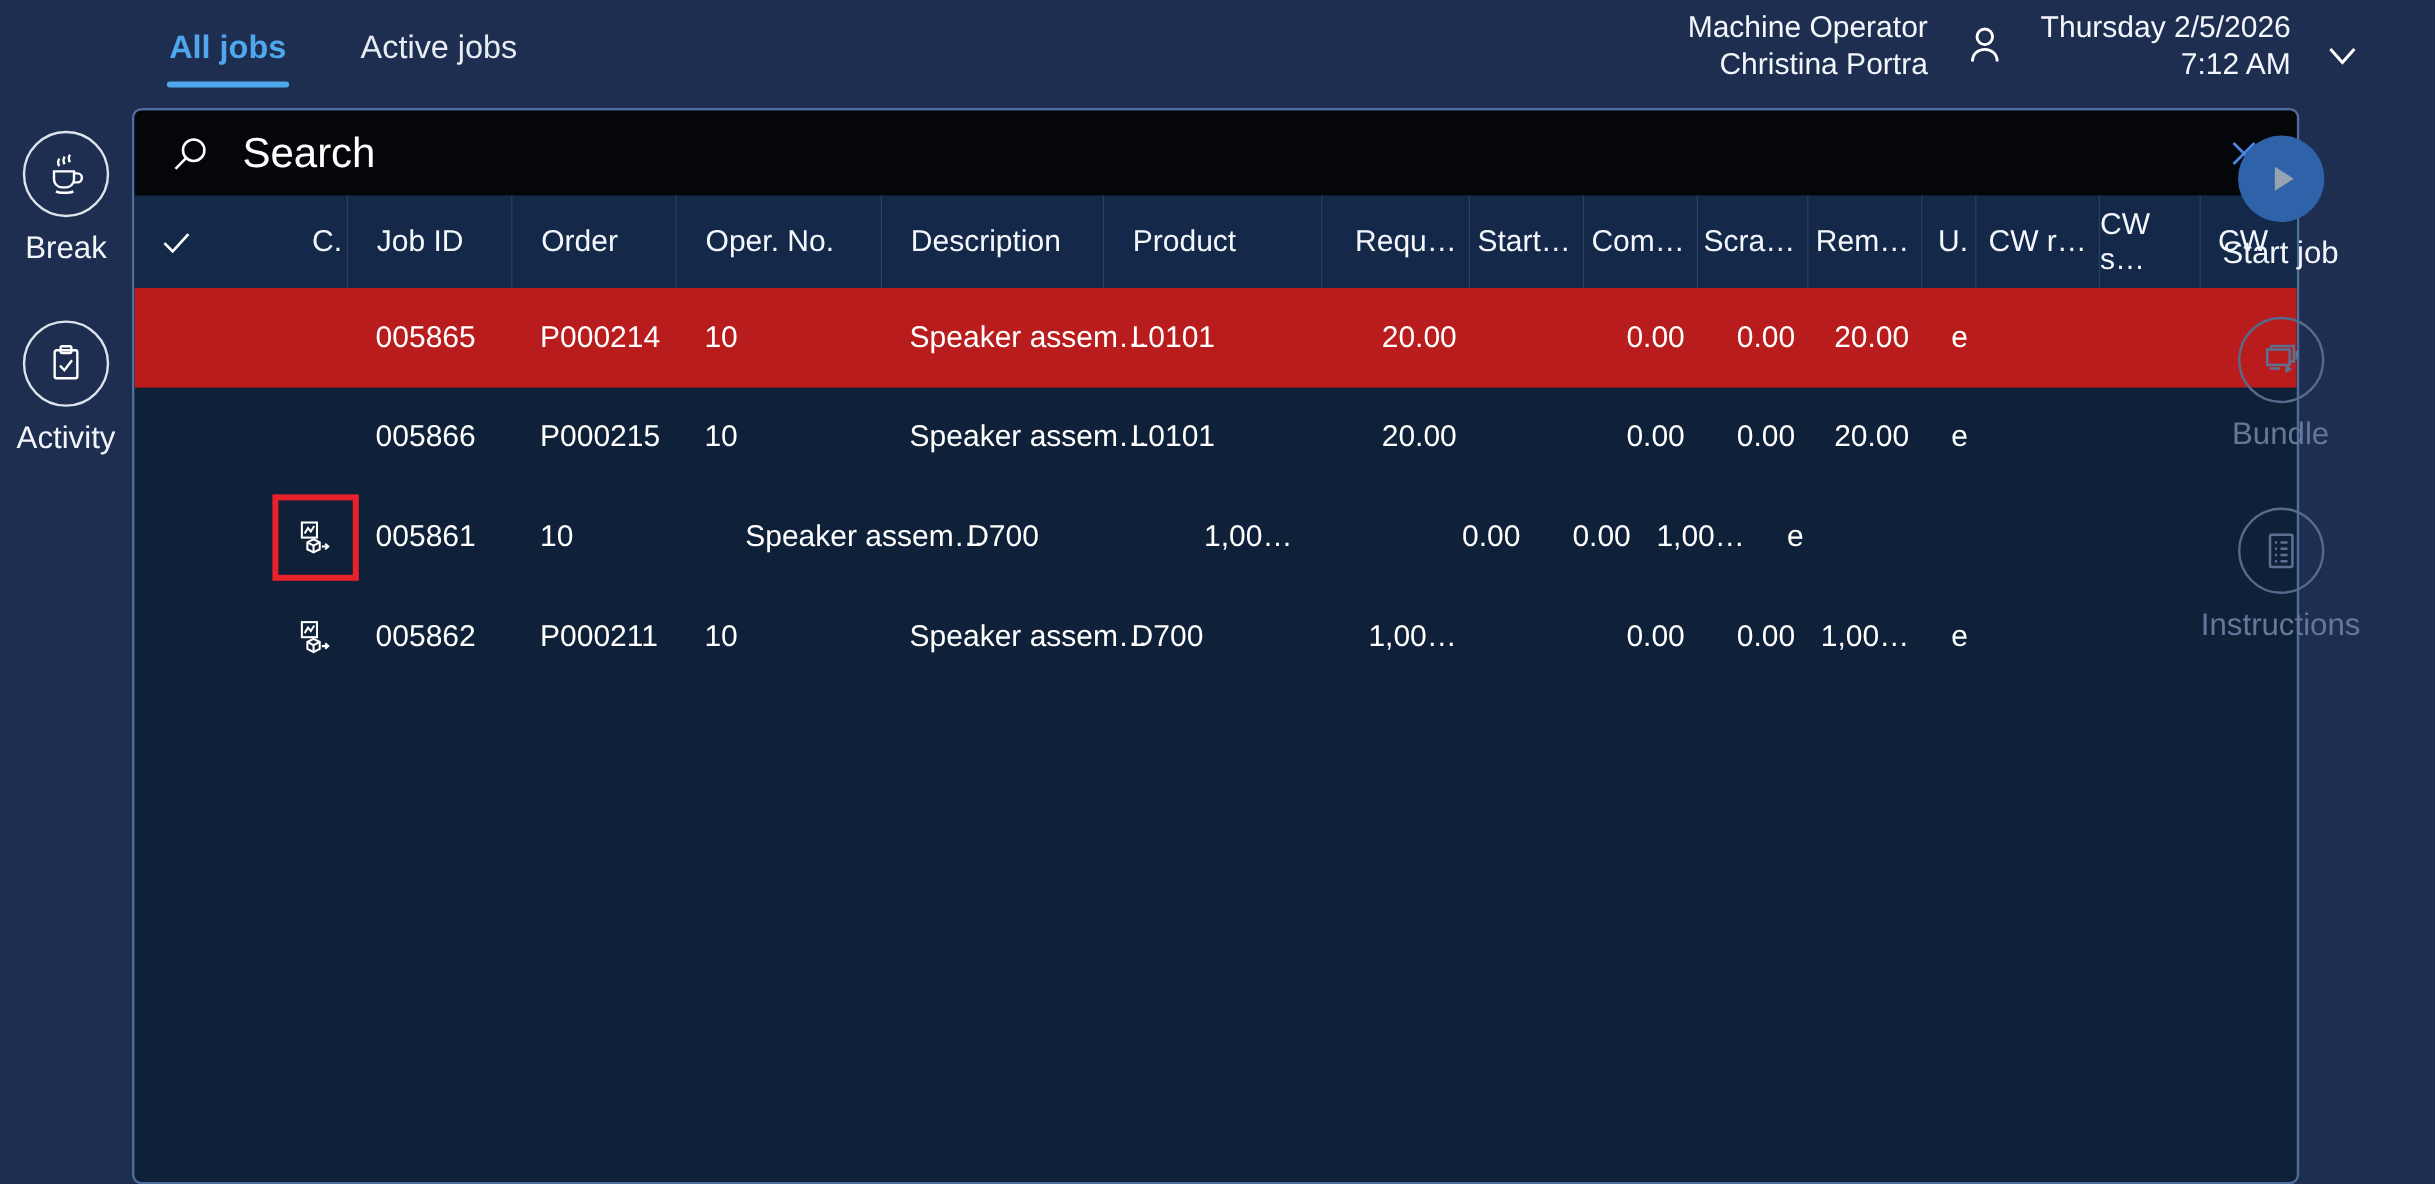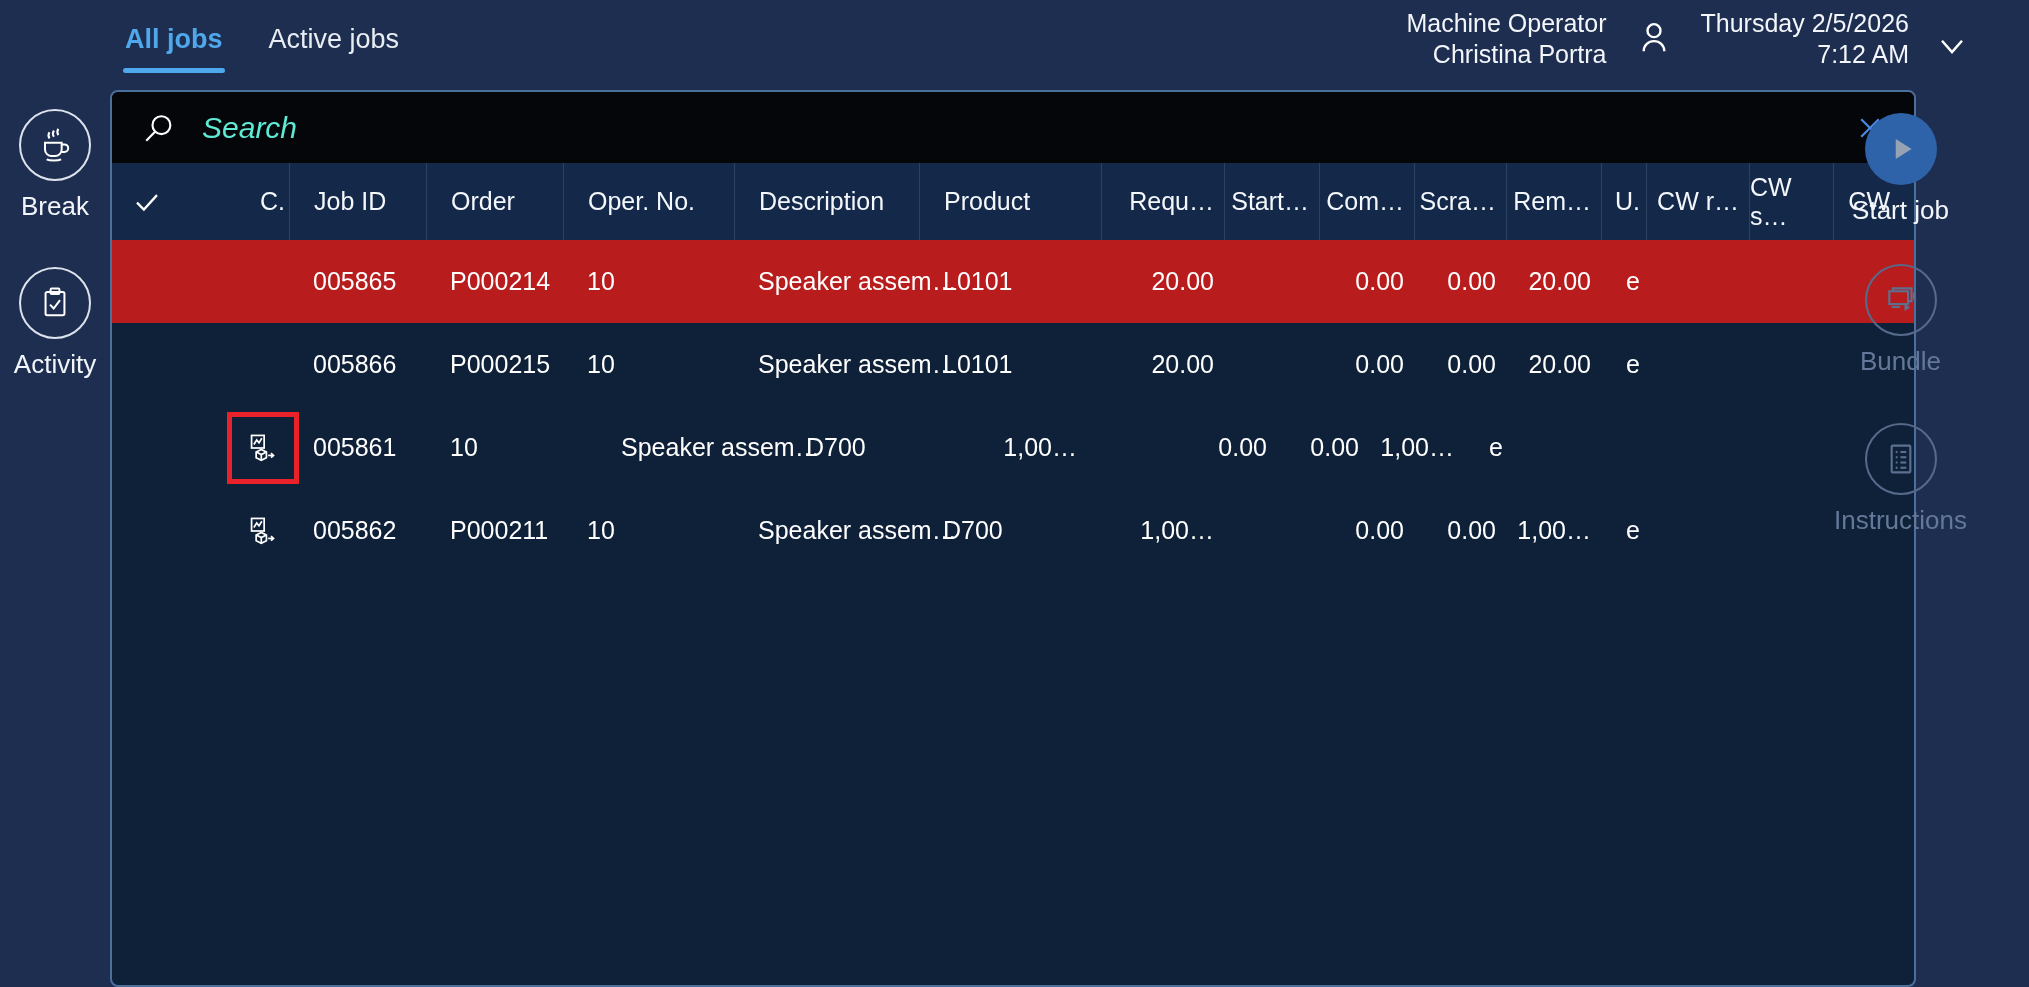--- a/index.html
+++ b/index.html
@@ -8,21 +8,21 @@
     font-family:"Liberation Sans", sans-serif;
     background:#1E2E50;
     color:#fff;
     position:relative;
   }
   #app { position:relative; width:2029px; height:987px; }
 
   
   .topbar { position:absolute; left:0; top:0; width:100%; height:90px; }
   .tabs { position:absolute; left:123px; top:18px; display:flex; gap:42px; }
-  .tab { font-size:27px; color:#E8EDF3; padding:6px 2px 18px 2px; position:relative; cursor:default; }
+  .tab { font-size:27px; color:#E8EDF3; padding:6px 2px 18px 2px; position:relative; cursor:default;margin-left:16px; }
   .tab.active { color:#4FA8EC; font-weight:bold; }
   .tab.active::after { content:""; position:absolute; left:0; right:0; bottom:0; height:5px; border-radius:3px; background:#4FA8EC; }
   .userarea { position:absolute; right:62px; top:8px; display:flex; gap:28px; align-items:flex-start; }
   .operator, .clock { font-size:25px; line-height:31px; color:#F3F6FA; text-align:right; white-space:nowrap; }
   .person-wrap { margin-top:10px; }
   .chev-wrap { margin-top:28px; }
 
   
   .rail-left { position:absolute; left:0; top:90px; width:110px; }
   .railbtn { display:flex; flex-direction:column; align-items:center; cursor:pointer; }
@@ -40,21 +40,21 @@
   .circle.primary { background:#2E63A9; border:none; }
   .circle.muted { border:2px solid #566B8C; }
   .raillabel.muted { color:#64789A; }
 
   
   .panel {
     position:absolute; left:110px; top:90px; width:1806px; height:897px;
     background:#0F2138; border:2px solid #4C6F9C; border-radius:8px; overflow:hidden;
   }
   .searchbar { height:71px; background:#04060A; display:flex; align-items:center; padding:0 30px; }
-  .searchtext { margin-left:26px; font-size:30px; color:#5eead4;font-style:italic; }
+  .searchtext { margin-left:26px; font-size:35px; color:#ffffff; }
   .closex { margin-left:auto; cursor:pointer; display:flex; }
 
   .thead { display:flex; height:77px; background:#14294A; align-items:stretch; font-size:25px; color:#F4F7FB; }
   .thead .cell { display:flex; align-items:center; }
   .thead .cell.sep { border-left:1px solid #2B4161; }
   .tbody { font-size:25px; }
   .trow { display:flex; height:83px; align-items:stretch; }
   .trow.selected { background:#b91c1c; }
   .trow .cell { display:flex; align-items:center; white-space:nowrap; }
 

